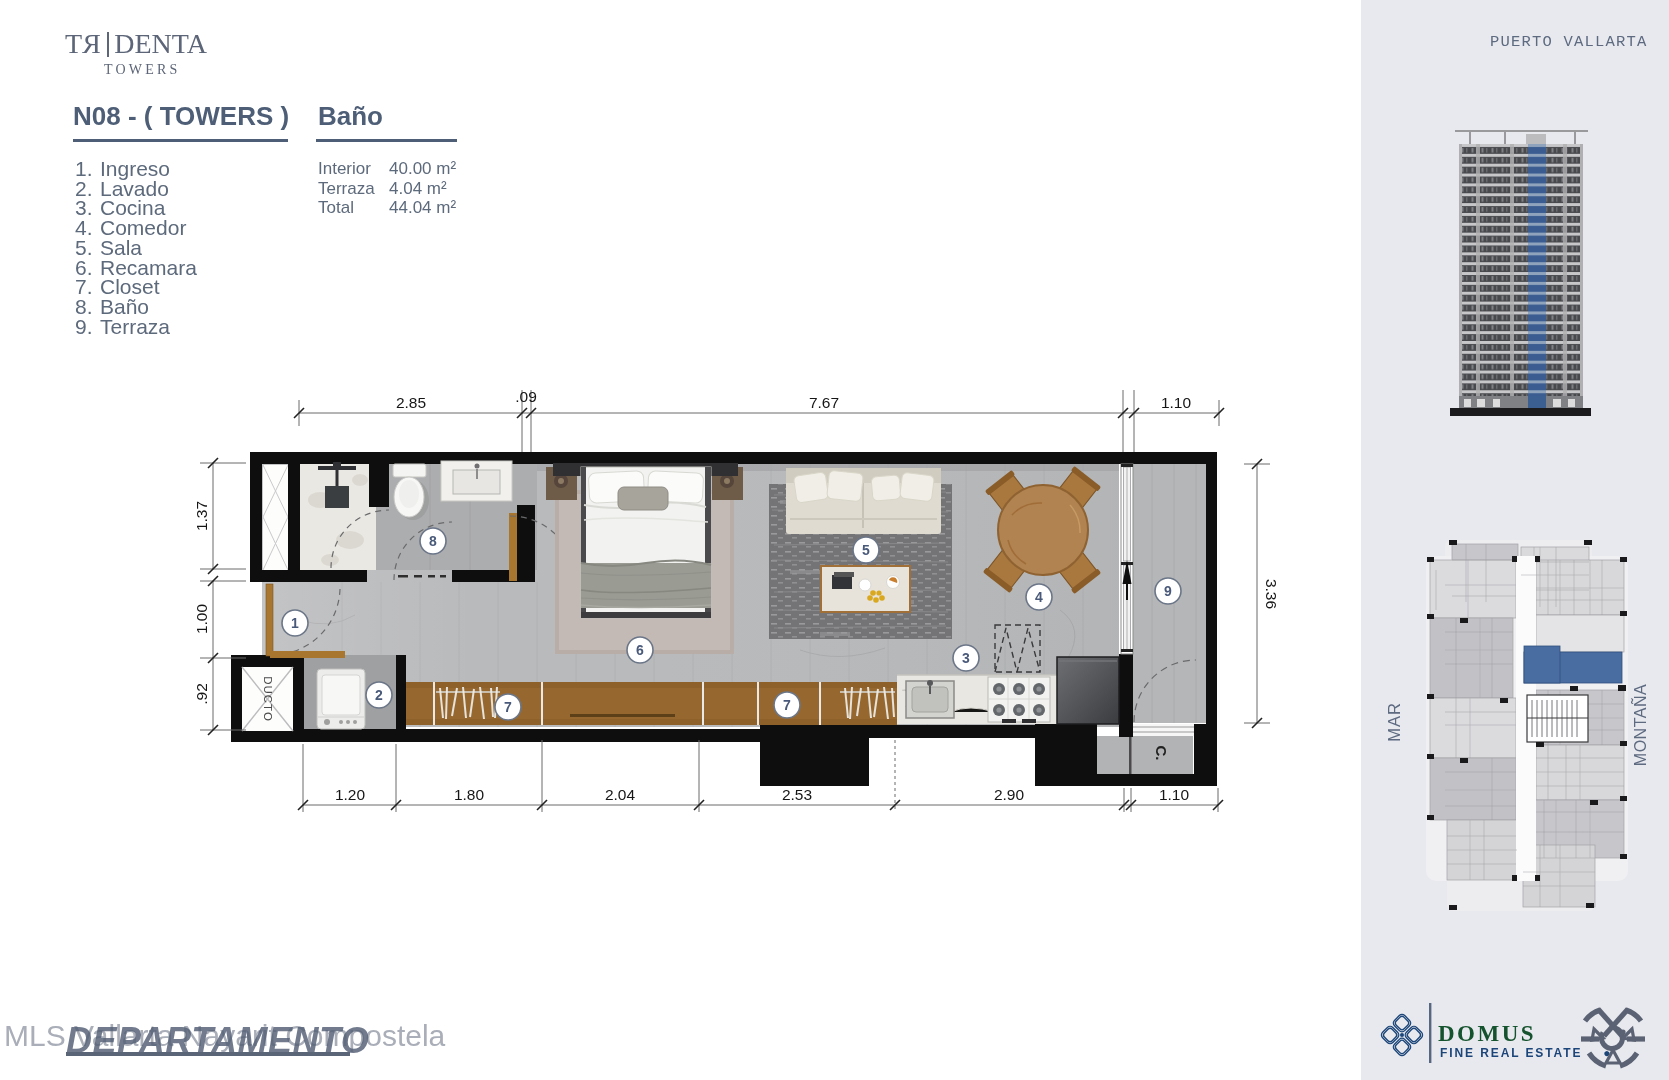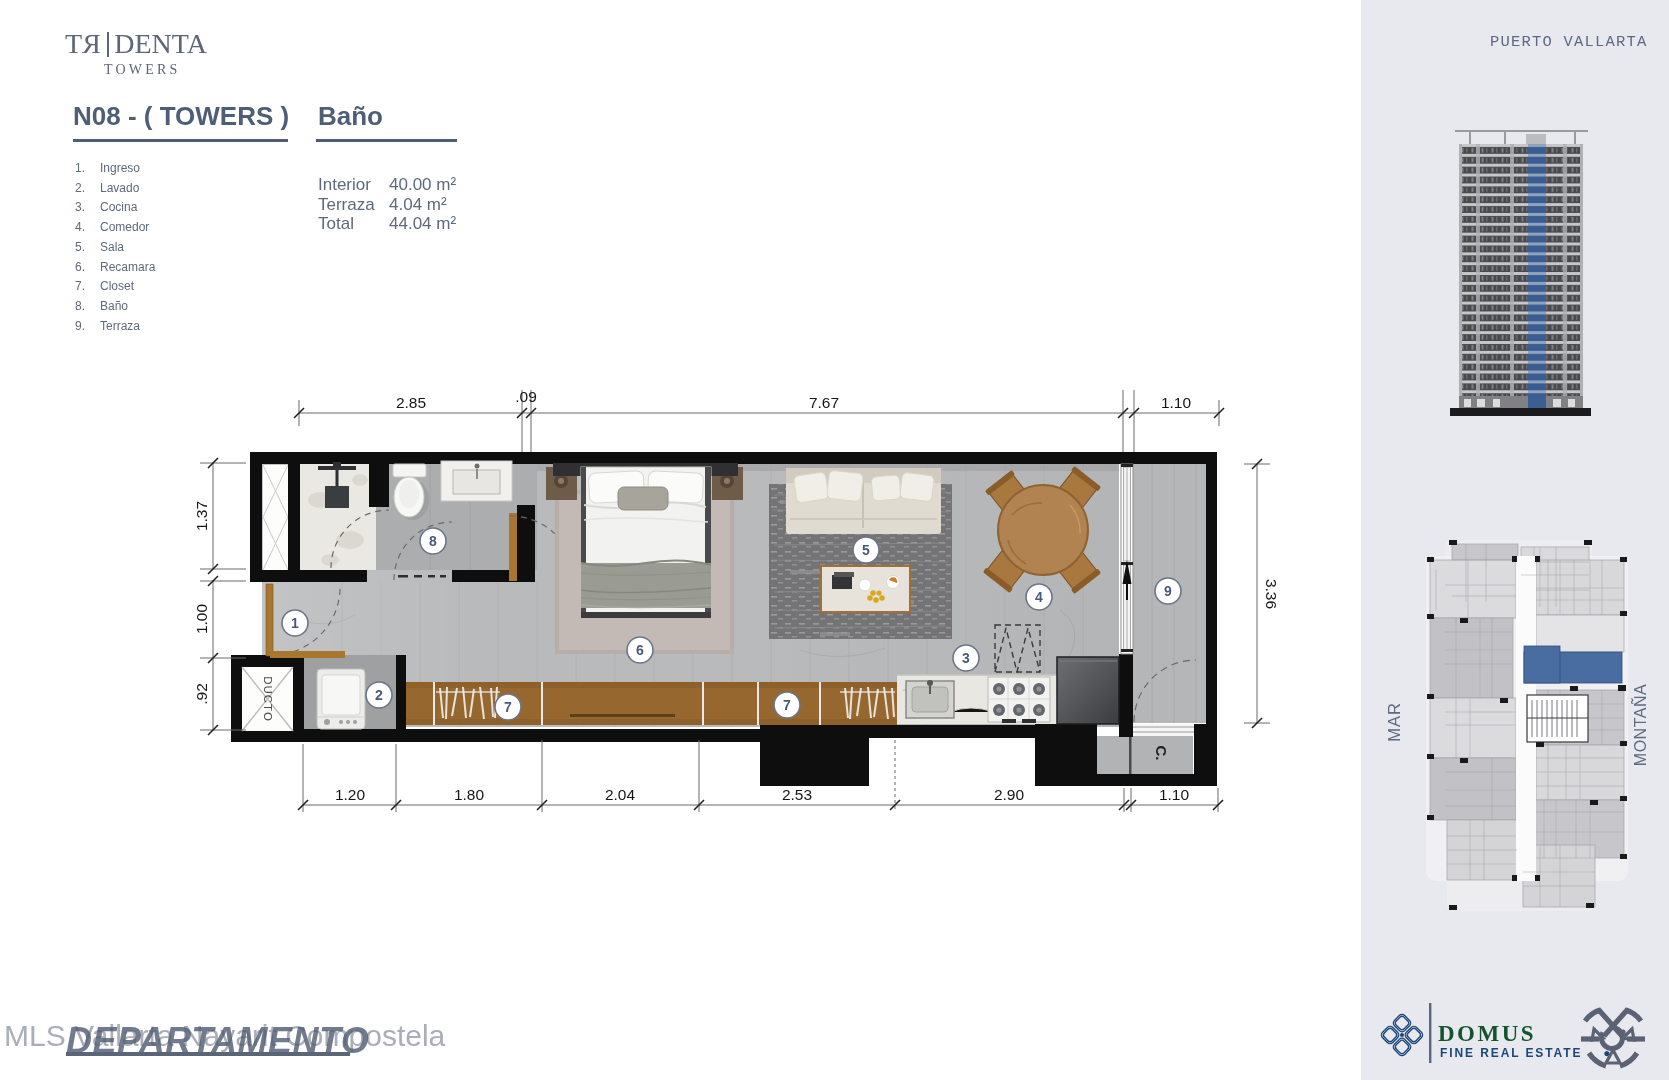--- a/index.html
+++ b/index.html
@@ -18,33 +18,33 @@
 <div class="abs" style="left:104px;top:62px;font-family:'Liberation Serif',serif;font-size:14px;color:#5d6678;letter-spacing:3.2px;text-align:right;">TOWERS</div>
 
 <div class="abs" style="left:73px;top:101px;font-size:26px;font-weight:bold;color:#4d5e76;letter-spacing:0px;white-space:nowrap;">N08 - ( TOWERS )</div>
 
 <div class="abs" style="left:73px;top:139px;width:215px;height:3px;background:#4d5e76;"></div>
 
 <div class="abs" style="left:318px;top:101px;font-size:26px;font-weight:bold;color:#4d5e76;">Baño</div>
 
 <div class="abs" style="left:316px;top:139px;width:141px;height:3px;background:#4d5e76;"></div>
 
-<div class="abs" style="left:75px;top:159px;font-size:12px;color:#5d6a7c;line-height:19.7px;">
+<div class="abs" style="left:75px;top:159px;font-size:21px;color:#5d6a7c;line-height:19.7px;">
 <div><span style="display:inline-block;width:25px;">1.</span>Ingreso</div>
 <div><span style="display:inline-block;width:25px;">2.</span>Lavado</div>
 <div><span style="display:inline-block;width:25px;">3.</span>Cocina</div>
 <div><span style="display:inline-block;width:25px;">4.</span>Comedor</div>
 <div><span style="display:inline-block;width:25px;">5.</span>Sala</div>
 <div><span style="display:inline-block;width:25px;">6.</span>Recamara</div>
 <div><span style="display:inline-block;width:25px;">7.</span>Closet</div>
 <div><span style="display:inline-block;width:25px;">8.</span>Baño</div>
 <div><span style="display:inline-block;width:25px;">9.</span>Terraza</div>
 </div>
 
-<div class="abs" style="left:318px;top:159px;font-size:17px;color:#5d6a7c;line-height:19.7px;margin-top:16px;">
+<div class="abs" style="left:318px;top:159px;font-size:17px;color:#5d6a7c;line-height:19.7px;">
 <div><span style="display:inline-block;width:71px;">Interior</span>40.00 m²</div>
 <div><span style="display:inline-block;width:71px;">Terraza</span>4.04 m²</div>
 <div style="font-weight:normal;"><span style="display:inline-block;width:71px;">Total</span>44.04 m²</div>
 </div>
 
 <div class="abs" style="left:1490px;top:33px;font-size:15.5px;color:#5d6a80;letter-spacing:1.2px;white-space:nowrap;font-family:Liberation Mono, monospace;">PUERTO VALLARTA</div>
 
 <div class="abs" style="left:1350px;top:707px;width:100px;height:30px;transform:rotate(-90deg);transform-origin:50px 15px;font-size:16.5px;color:#5d6a80;letter-spacing:1px;text-align:center;">MAR</div>
 
 <div class="abs" style="left:1597px;top:710px;width:100px;height:30px;transform:rotate(-90deg);transform-origin:50px 15px;font-size:16px;color:#5d6a80;letter-spacing:0.5px;text-align:center;">MONTAÑA</div>

